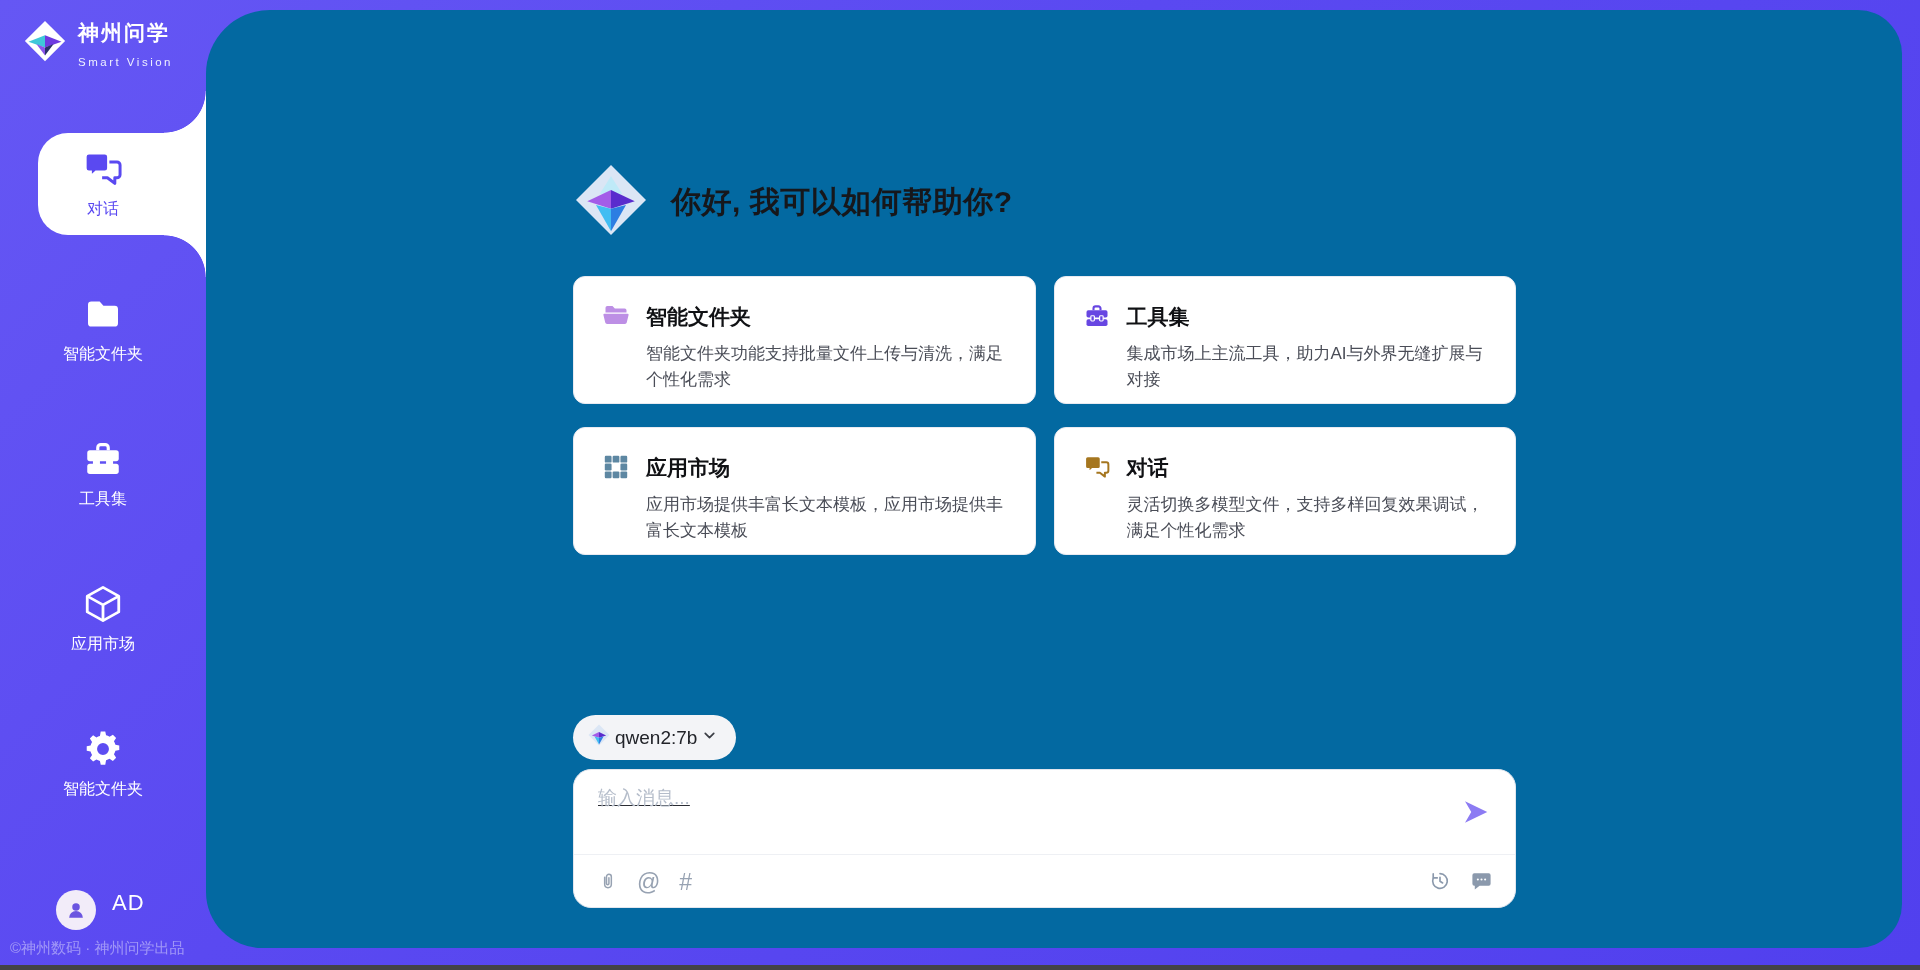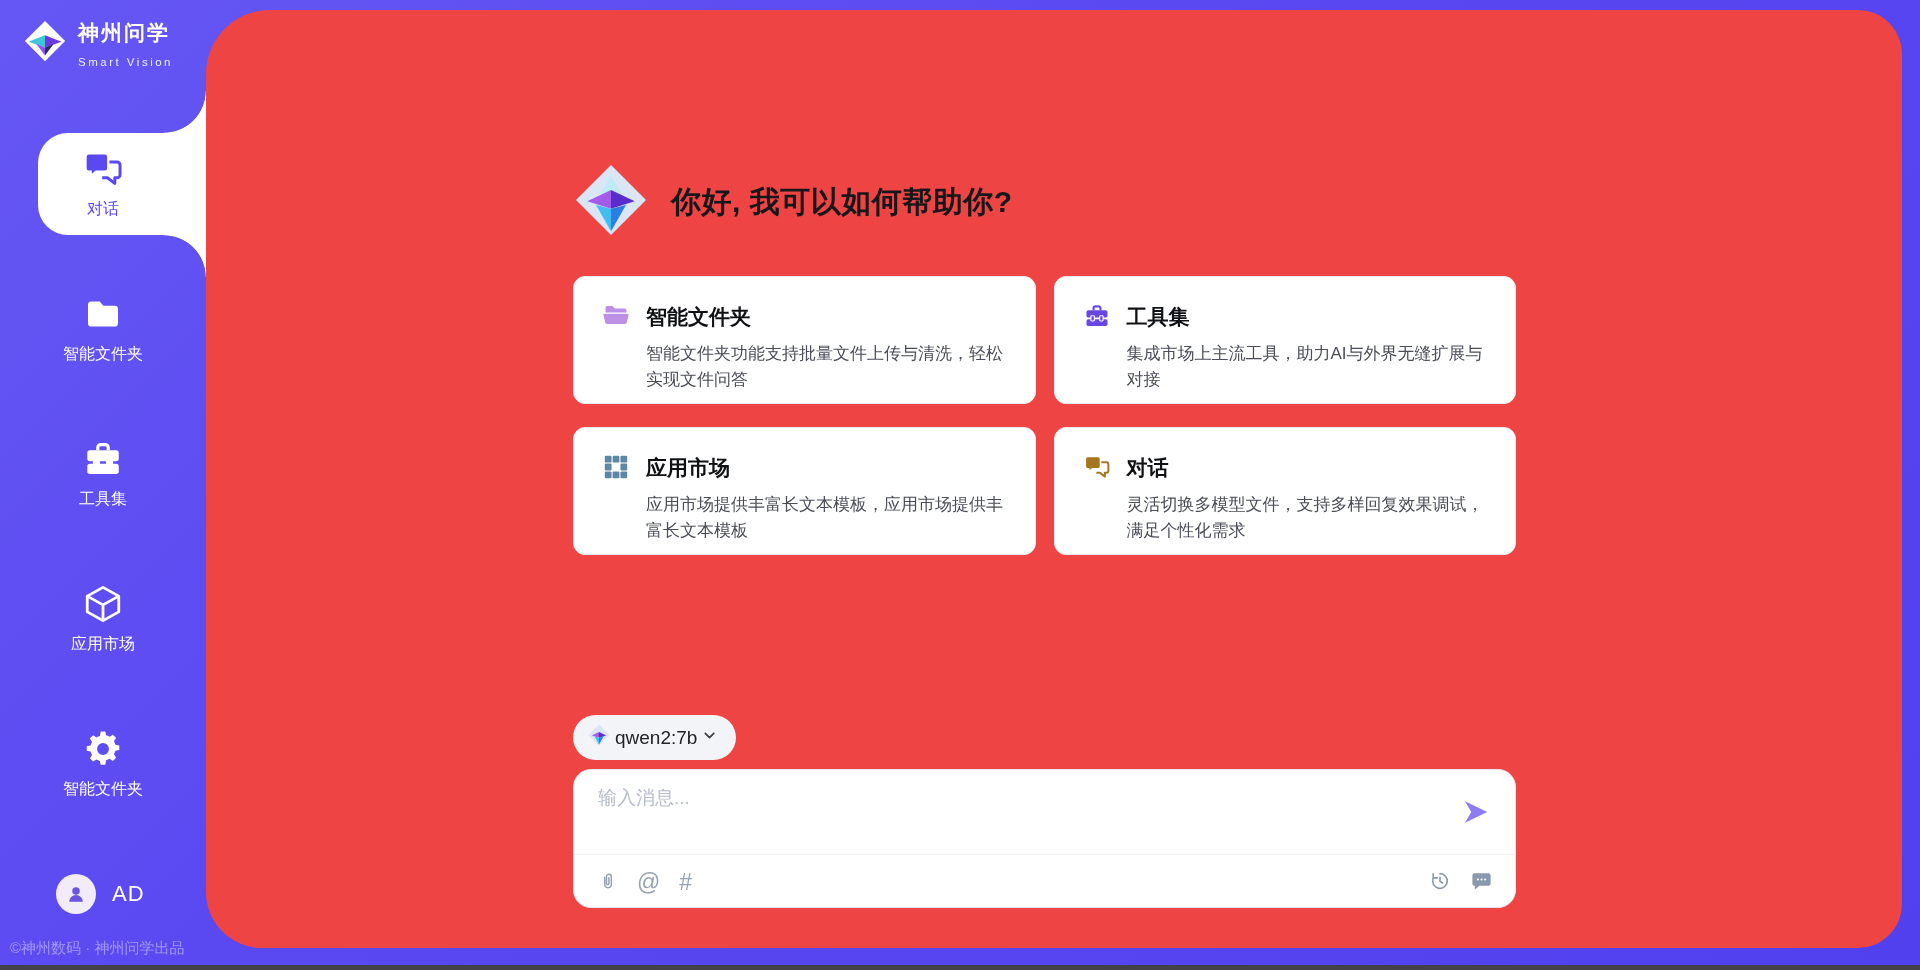--- a/index.html
+++ b/index.html
@@ -5,21 +5,21 @@
   * { margin:0; padding:0; box-sizing:border-box; }
   html,body { width:1920px; height:970px; overflow:hidden; }
   body {
     font-family:"Liberation Sans","DejaVu Sans",sans-serif;
     background:linear-gradient(135deg,#6557f4 0%,#5a49f1 40%,#5140ee 100%);
     position:relative;
   }
   
   .panel {
     position:absolute; left:206px; top:10px; width:1696px; height:938px;
-    background:#ef4444; border-radius:64px 44px 44px 56px;
+    background:#0369a1; border-radius:64px 44px 44px 56px;
   }
   .bottom-strip { position:absolute; left:0; bottom:0; width:1920px; height:5px; background:#434347; }
 
   
   .sidebar { position:absolute; left:0; top:0; width:186px; height:100%; }
   .brand { position:absolute; left:22px; top:18px; display:flex; align-items:center; gap:10px; cursor:pointer; }
   .brand-title { color:#fff; font-size:21px; font-weight:700; letter-spacing:2px; }
   .brand-sub { color:#eef0ff; font-size:11.5px; letter-spacing:2.5px; margin-top:9px; }
   .nav { position:absolute; top:133px; left:0; width:206px; }
   .nav-item {
@@ -32,21 +32,21 @@
   .nav-item.active { color:#5a49f1; }
   .pill-bg { position:absolute; top:0; bottom:0; left:38px; right:0; background:#fff; border-radius:30px 0 0 30px; }
   .pill-bg::before {
     content:""; position:absolute; right:0; bottom:100%; width:42px; height:42px;
     background:radial-gradient(circle 42px at 0 0, rgba(0,0,0,0) 41.3px, #fff 42px);
   }
   .pill-bg::after {
     content:""; position:absolute; right:0; top:100%; width:42px; height:42px;
     background:radial-gradient(circle 42px at 0 100%, rgba(0,0,0,0) 41.3px, #fff 42px);
   }
-  .user { position:absolute; left:56px; bottom:56px; display:flex; align-items:center; gap:16px; cursor:pointer; }
+  .user { position:absolute; left:56px; bottom:40px; display:flex; gap:16px; cursor:pointer; }
   .avatar { width:40px; height:40px; border-radius:50%; background:#f2ecf9; display:flex; align-items:center; justify-content:center; }
   .user-name { color:#fff; font-size:22px; letter-spacing:1px; }
   .side-footer { position:absolute; left:10px; bottom:12px; color:rgba(255,255,255,.42); font-size:15px; white-space:nowrap; }
 
   
   .greeting { position:absolute; left:365px; top:150px; display:flex; align-items:center; gap:20px; }
   .greeting h1 { font-size:30px; font-weight:700; color:#16171b; letter-spacing:.5px; }
 
   
   .cards { position:absolute; left:367px; top:266px; width:943px; display:grid; grid-template-columns:1fr 1fr; gap:23px 18px; }
@@ -65,21 +65,21 @@
     background:#f3f4f7; border:none; border-radius:23px; cursor:pointer;
     font-family:inherit; font-size:19px; color:#212329;
   }
   .composer {
     position:relative; margin-top:9px; height:139px; background:#fff;
     border:1.5px solid #e2e6ee; border-radius:18px;
   }
   .composer textarea {
     position:absolute; left:24px; top:14px; width:820px; height:62px;
     border:none; outline:none; resize:none; background:transparent;
-    font-family:inherit; font-size:19px; color:#2a2c33; line-height:28px;
+    font-family:inherit; font-size:19px; color:#2a2c33; line-height:28px;text-decoration:underline;
   }
   .composer textarea::placeholder { color:#b5bdca; }
   .send-btn { position:absolute; right:22px; top:26px; width:34px; height:34px; border:none; background:none; color:#8c7bf3; cursor:pointer; }
   .composer-divider { position:absolute; left:0; right:0; top:84px; height:1px; background:#eef0f4; }
   .tools { position:absolute; left:24px; right:22px; top:95px; height:34px; display:flex; align-items:center; gap:19px; color:#97a2b2; }
   .tool-btn { border:none; background:none; color:inherit; cursor:pointer; display:flex; align-items:center; justify-content:center; height:28px; }
   .glyph { font-size:23px; line-height:22px; color:#97a2b2; font-weight:400; }
   .tools .spacer { flex:1; }
   .right-ico { color:#8b99ac; }
 </style>
@@ -193,21 +193,21 @@
 
     <div class="card">
       <span class="card-ico" style="color:#bd8fe5">
         <svg width="28" height="28" viewBox="0 0 24 24" fill="currentColor">
           <path d="M3 5a1.6 1.6 0 011.6-1.6H9l2 2.1h8.4A1.6 1.6 0 0121 7.1V9H3V5z"></path>
           <path d="M2.2 10h19.6a1 1 0 01.97 1.24l-1.55 6.3A1.6 1.6 0 0119.66 18.8H4.34a1.6 1.6 0 01-1.56-1.26l-1.55-6.3A1 1 0 012.2 10z"></path>
         </svg>
       </span>
       <div>
         <h3>智能文件夹</h3>
-        <p>智能文件夹功能支持批量文件上传与清洗，轻松实现文件问答</p>
+        <p>智能文件夹功能支持批量文件上传与清洗，满足个性化需求</p>
       </div>
     </div>
 
     <div class="card">
       <span class="card-ico" style="color:#6746e2">
         <svg width="28" height="28" viewBox="0 0 48 48">
           <path d="M18 14v-3a3.5 3.5 0 013.5-3.5h5A3.5 3.5 0 0130 11v3" fill="none" stroke="currentColor" stroke-width="3.6"></path>
           <rect x="6" y="14" width="36" height="12.5" rx="3" fill="currentColor"></rect>
           <rect x="6" y="29.5" width="36" height="11.5" rx="3" fill="currentColor"></rect>
           <rect x="13.5" y="23.5" width="6" height="9" rx="1.5" fill="currentColor" stroke="#fff" stroke-width="2"></rect>

